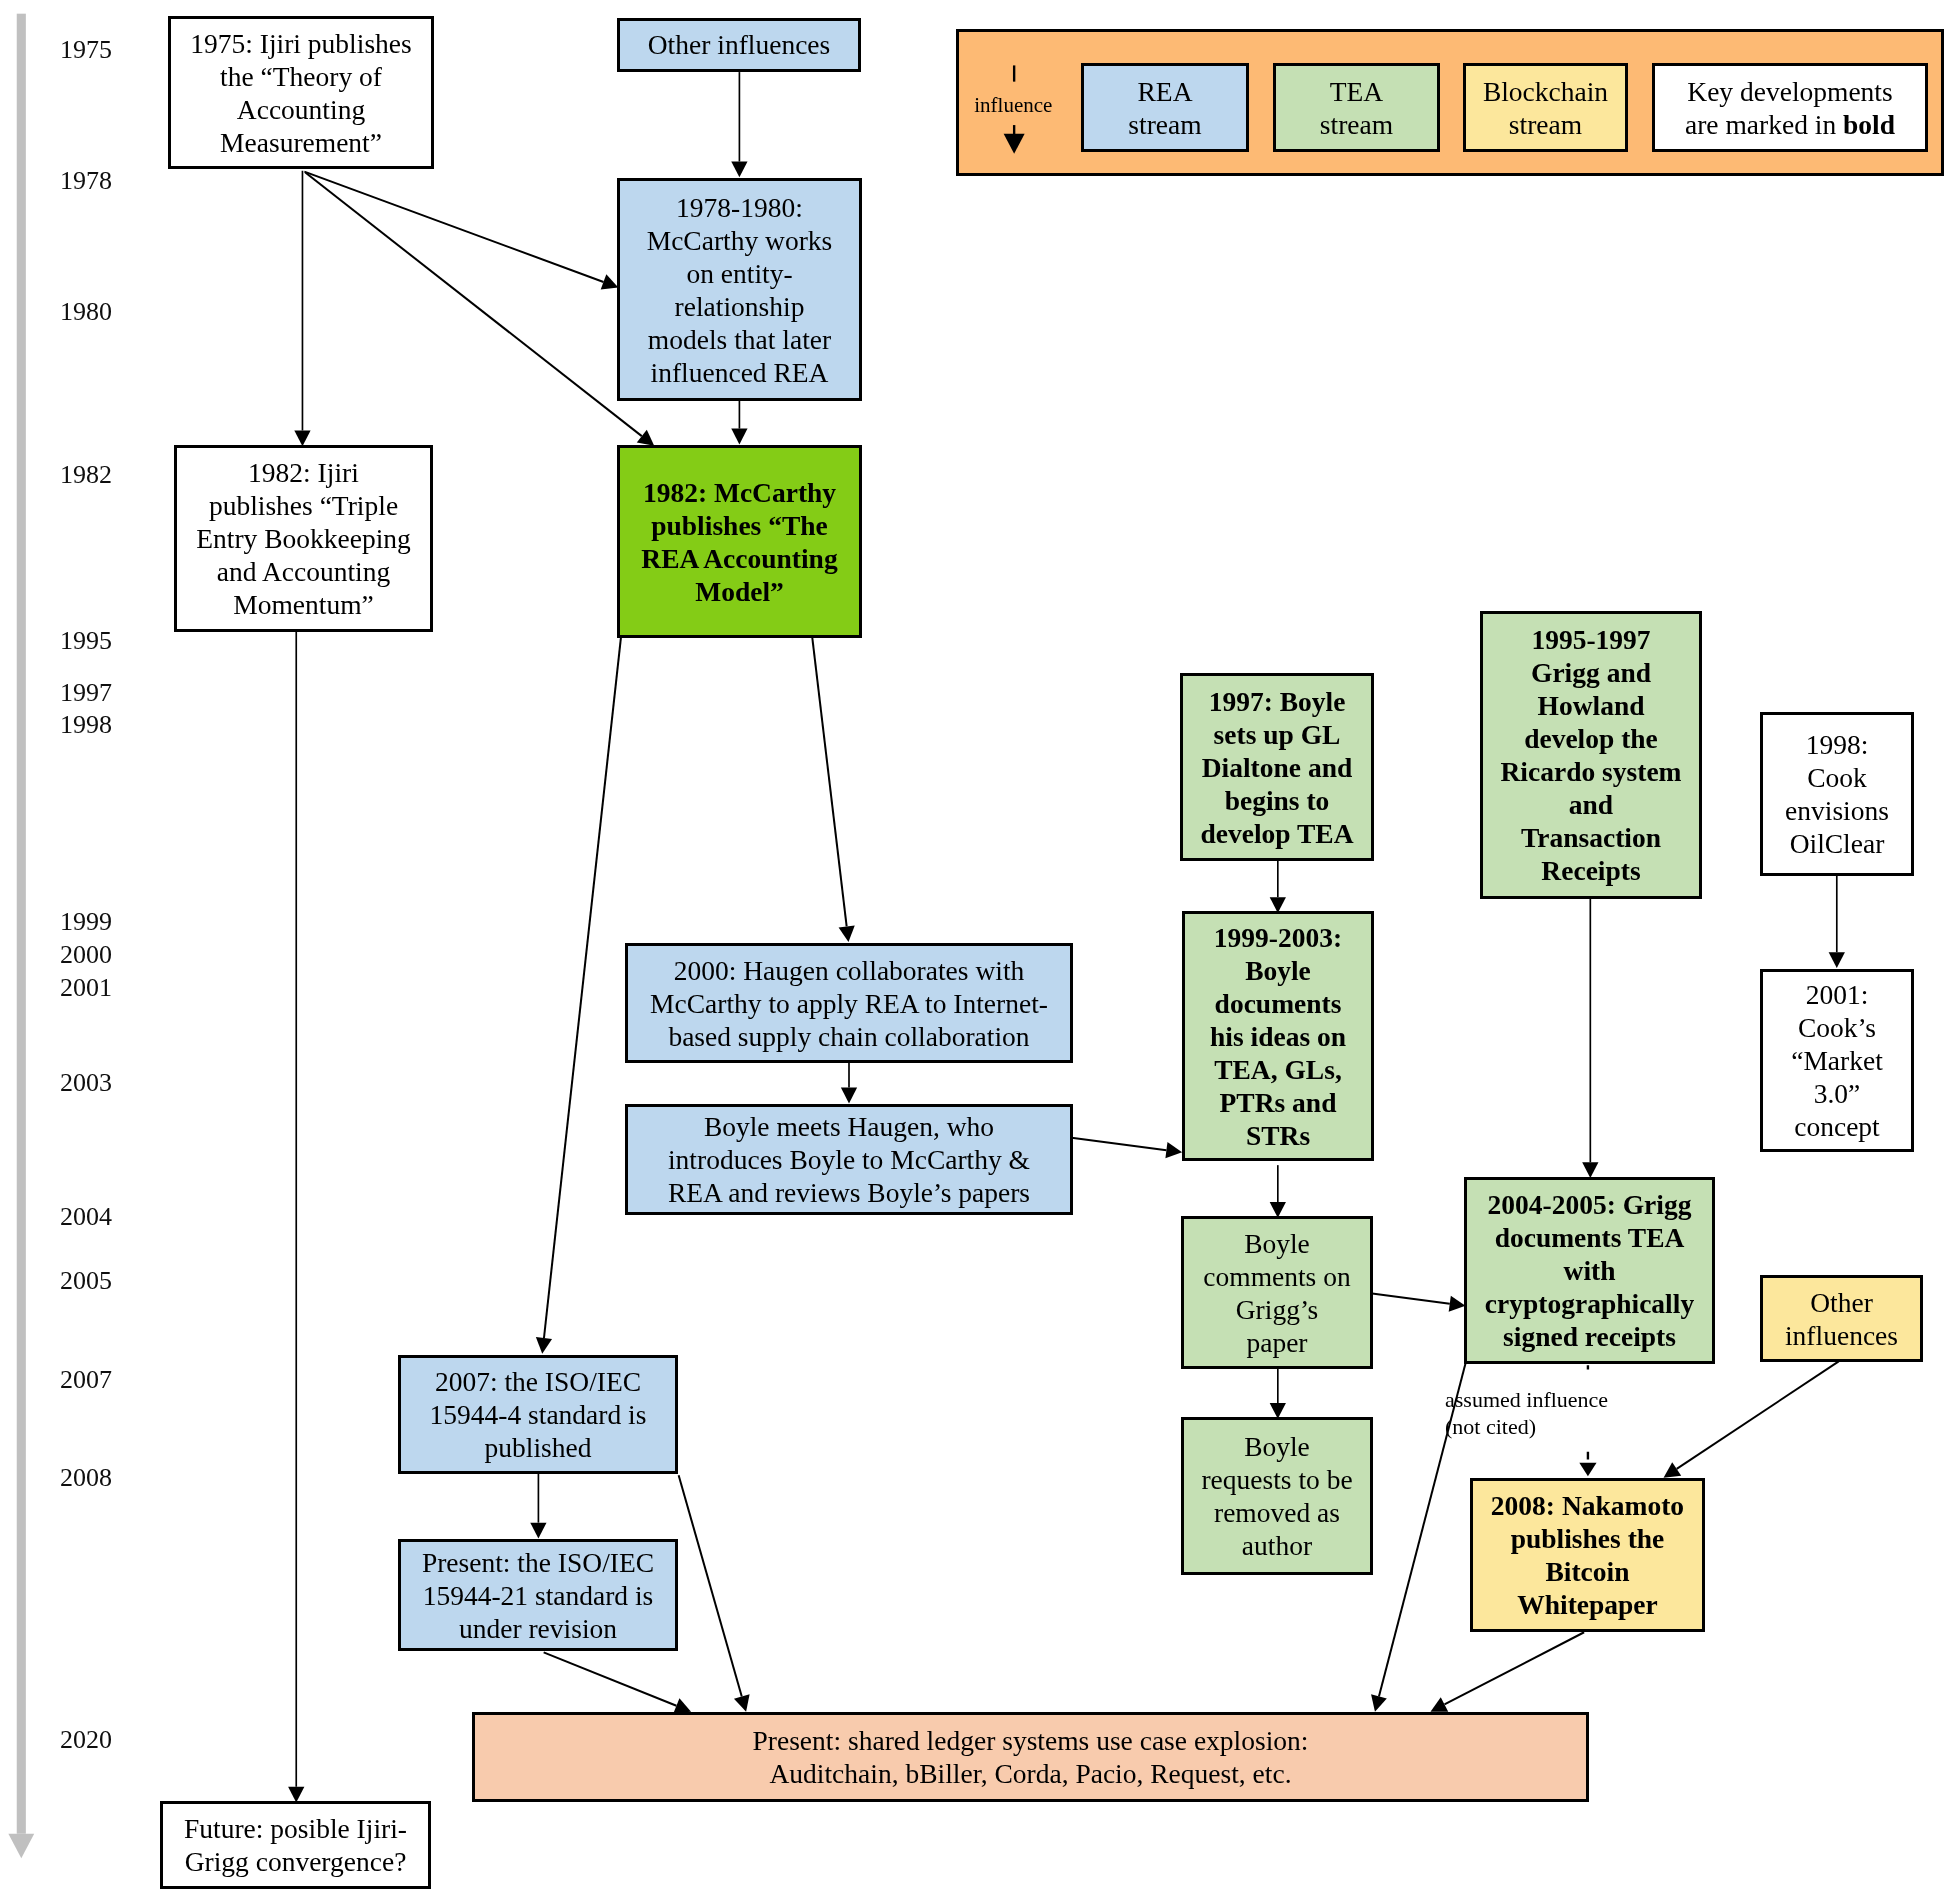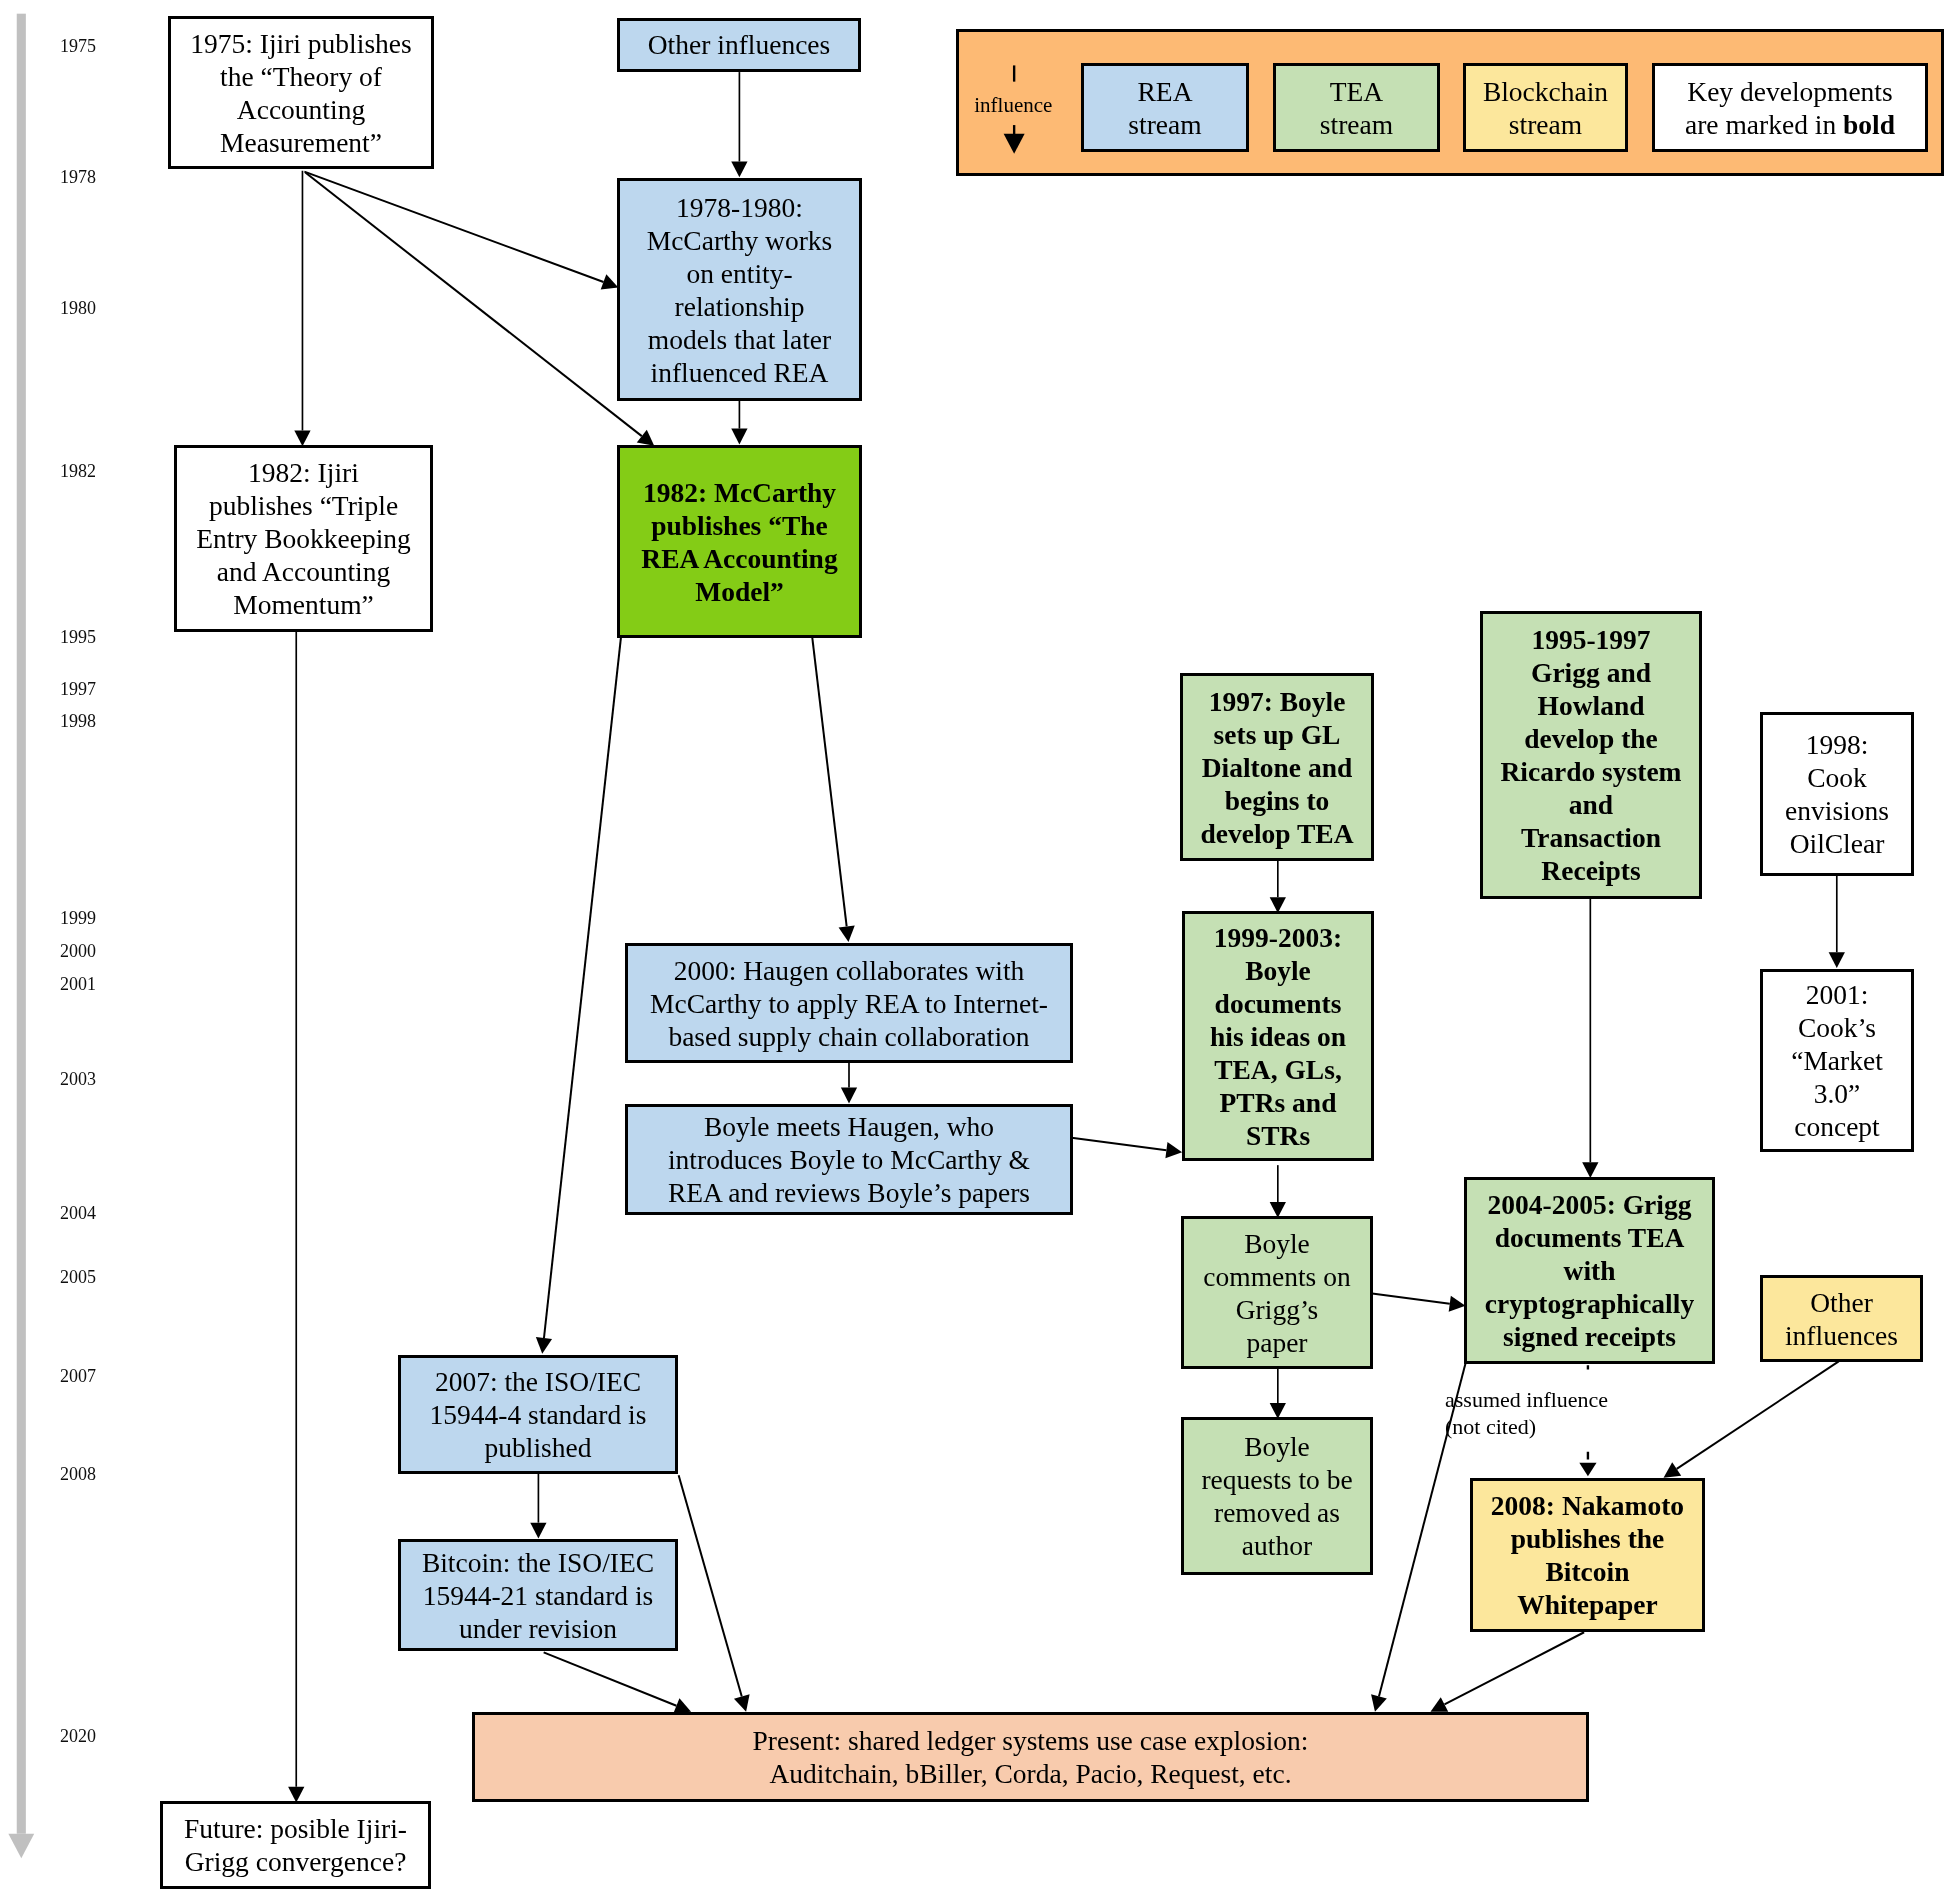--- a/index.html
+++ b/index.html
@@ -5,21 +5,21 @@
 <style>
   html,body{margin:0;padding:0;background:#ffffff;}
   #page{position:relative;width:1955px;height:1901px;background:#ffffff;
         font-family:"Liberation Serif",serif;overflow:hidden;}
   .node{position:absolute;box-sizing:border-box;border:3.4px solid #000;
         display:flex;align-items:center;justify-content:center;text-align:center;color:#000;}
   .node .txt{width:100%;font-size:27.5px;line-height:33px;}
   .node.bold .txt{font-weight:bold;}
   svg#edges{position:absolute;left:0;top:0;width:1955px;height:1901px;}
   svg.leg-svg{position:absolute;left:0;top:0;}
-  .year{position:absolute;font-size:18px;line-height:1;color:#0f0f0f;white-space:nowrap;}
+  .year{position:absolute;font-size:26px;line-height:1;color:#0f0f0f;white-space:nowrap;}
   #legend{position:absolute;box-sizing:border-box;border:3.4px solid #000;background:#fdba74;}
   .legbox{position:absolute;box-sizing:border-box;border:3.4px solid #000;
           display:flex;align-items:center;justify-content:center;text-align:center;}
   .legbox .txt{width:100%;font-size:27.5px;line-height:33px;}
   #influence-label{position:absolute;font-size:21px;line-height:1;white-space:nowrap;text-align:center;}
   .annot{position:absolute;font-size:22px;line-height:27px;}
 </style>
 </head>
 <body>
 
@@ -267,21 +267,21 @@
       <div class="node bold" style="left: 1470px; top: 1478px; width: 235px; height: 154px; background: rgb(252, 231, 156);">
         <div class="txt">
           <div class="ln">2008: Nakamoto</div>
           <div class="ln">publishes the</div>
           <div class="ln">Bitcoin</div>
           <div class="ln">Whitepaper</div>
         </div>
       </div>
       <div class="node" style="left: 398px; top: 1539px; width: 280px; height: 112px; background: rgb(189, 215, 238);">
         <div class="txt">
-          <div class="ln">Bitcoin: the ISO/IEC</div>
+          <div class="ln">Present: the ISO/IEC</div>
           <div class="ln">15944-21 standard is</div>
           <div class="ln">under revision</div>
         </div>
       </div>
       <div class="node" style="left: 472px; top: 1712px; width: 1117px; height: 90px; background: rgb(248, 203, 173);">
         <div class="txt">
           <div class="ln">Present: shared ledger systems use case explosion:</div>
           <div class="ln">Auditchain, bBiller, Corda, Pacio, Request, etc.</div>
         </div>
       </div>

